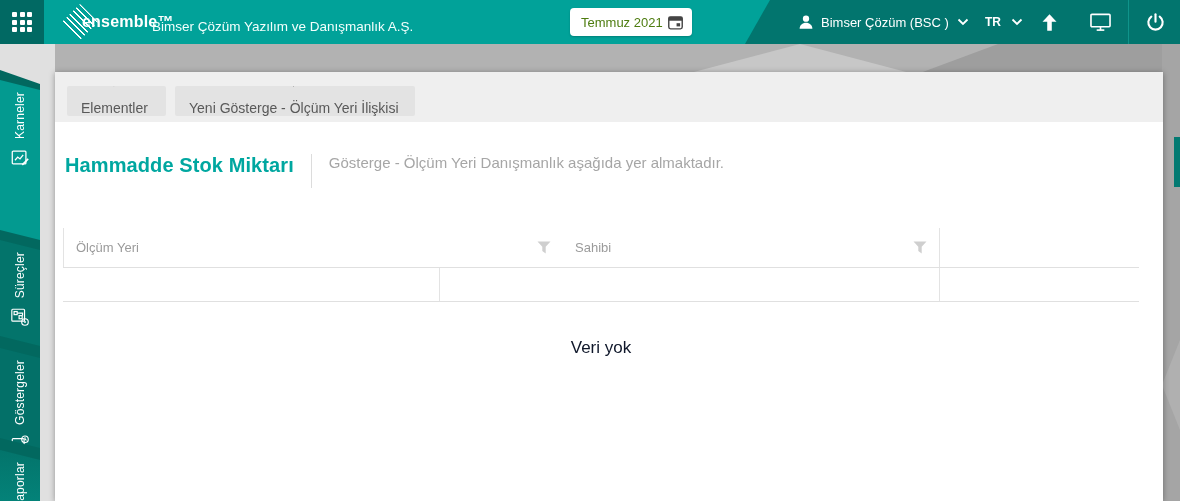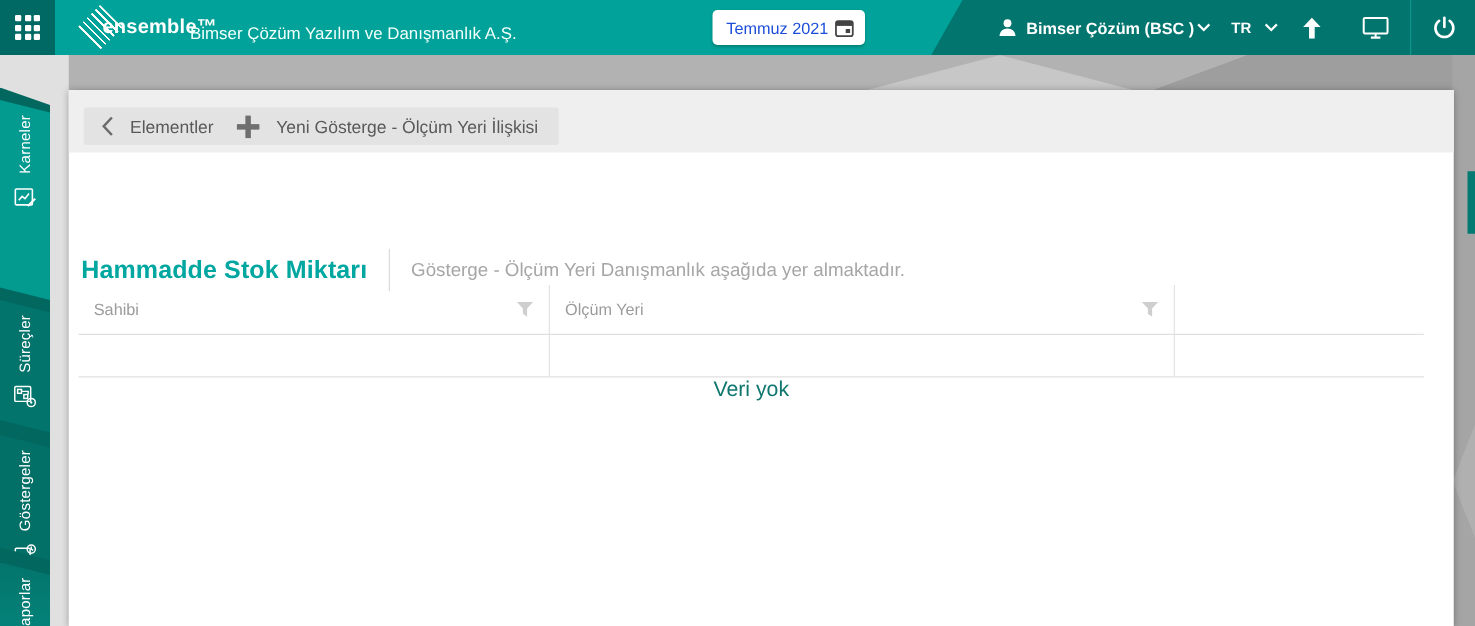--- a/index.html
+++ b/index.html
@@ -28,26 +28,26 @@
   .grid-icon span{background:#fff;border-radius:1px;}
   .logo{position:absolute;left:62px;top:0;height:44px;display:flex;align-items:center;}
   .logo-diamond{width:36px;height:36px;clip-path:polygon(50% 0,100% 50%,50% 100%,0 50%);
     background:repeating-linear-gradient(45deg,#ffffff 0 1.6px,rgba(255,255,255,0) 1.6px 4.6px);}
   .logo-text{color:#fff;font-weight:bold;font-size:16px;margin-left:-16px;letter-spacing:.2px;
     text-shadow:0 0 2px rgba(1,162,153,.9);}
   .company{position:absolute;left:152px;top:0;height:52px;display:flex;align-items:center;
     color:#f2fffd;font-size:13.5px;}
   .date-box{position:absolute;left:570px;top:8px;width:122px;height:28px;background:#fff;border-radius:4px;
     display:flex;align-items:center;padding:0 8px 0 11px;cursor:pointer;box-shadow:0 1px 2px rgba(0,0,0,.2);}
-  .date-value{flex:1;font-size:13px;color:#1d4ed8;}
+  .date-value{flex:1;font-size:13px;color:#4d7c0f;}
   .header-right{position:absolute;left:745px;top:0;width:435px;height:44px;background:#02756e;
     clip-path:polygon(25px 0,100% 0,100% 100%,0 100%);}
   .header-right .hr-item{position:absolute;top:0;height:44px;display:flex;align-items:center;color:#fff;}
   .user-icon{left:52px;}
-  .user-name{left:76px;font-size:13px;font-weight:bold;white-space:nowrap;cursor:pointer;}
+  .user-name{left:76px;font-size:13px;font-weight:normal;white-space:nowrap;cursor:pointer;}
   .user-caret{left:212px;cursor:pointer;}
   .lang-label{left:240px;font-size:12px;font-weight:bold;cursor:pointer;}
   .lang-caret{left:266px;cursor:pointer;}
   .upload-btn{left:294px;cursor:pointer;}
   .monitor-btn{left:344px;cursor:pointer;}
   .hr-divider{position:absolute;left:383px;top:0;width:1px;height:44px;background:#0f948b;}
   .power-btn{left:400px;cursor:pointer;}
 
   
   .sidebar{position:absolute;left:0;top:70px;width:40px;height:431px;background:#02685f;
@@ -67,38 +67,38 @@
   .tab-4 .rot{width:124px;}
   .tab-label{color:#fff;font-size:12px;white-space:nowrap;letter-spacing:.2px;}
   .tab svg{flex:0 0 auto;transform:rotate(90deg);}
 
   
   .card{position:absolute;left:55px;top:72px;width:1108px;bottom:0;background:#fff;
     box-shadow:0 1px 6px rgba(0,0,0,.35);z-index:10;}
   .card-band{position:absolute;left:0;top:0;right:0;height:50px;background:#efefef;}
   .btn{position:absolute;top:14px;height:30px;display:inline-flex;align-items:center;
     background:#e3e3e3;border:none;border-radius:2px;color:#595959;font-size:14px;
-    font-family:"Liberation Sans",sans-serif;cursor:pointer;gap:13px;}
+    font-family:"Liberation Sans",sans-serif;cursor:pointer;gap:13px;flex-direction:column;}
   .btn-back{left:12px;padding:0 18px 0 14px;}
   .btn-new{left:120px;padding:0 16px 0 14px;text-align:center;}
 
-  .title-row{position:absolute;left:10px;top:82px;height:36px;display:flex;align-items:center;margin-top:44px;}
+  .title-row{position:absolute;left:10px;top:82px;height:36px;display:flex;align-items:flex-start;}
   .page-title{color:#00a7a0;font-size:20px;font-weight:bold;letter-spacing:.1px;}
   .title-divider{width:1px;height:34px;background:#dcdcdc;margin:0 17px;}
   .page-subtitle{color:#a6a6a6;font-size:15px;}
 
   .table{position:absolute;left:8px;right:24px;top:156px;}
   .thead{display:flex;height:40px;border-bottom:1px solid #e0e0e0;}
   .trow{display:flex;height:34px;border-bottom:1px solid #e0e0e0;}
   .col1{width:376px;}
   .col2{width:500px;border-left:1px solid #e3e3e3;}
   .col3{flex:1;border-left:1px solid #e3e3e3;}
   .th{display:flex;align-items:center;color:#9b9b9b;font-size:13px;padding:0 12px;}
   .th .spacer{flex:1;}
-  .empty-msg{text-align:center;color:#0f766e;font-size:17px;}
+  .empty-msg{margin-top:36px;text-align:center;color:#0f172a;font-size:17px;}
 
   .scroll-thumb{position:absolute;right:0;top:137px;width:6px;height:50px;background:#037a72;z-index:40;cursor:pointer;}
 </style>
 </head>
 <body>
 
 <div id="app">
 
   <div class="bg-base"></div>
   <div class="facet-top"></div>
@@ -248,34 +248,34 @@
     </div>
 
     <div class="title-row">
       <span class="page-title">Hammadde Stok Miktarı</span>
       <span class="title-divider"></span>
       <span class="page-subtitle">Gösterge - Ölçüm Yeri Danışmanlık aşağıda yer almaktadır.</span>
     </div>
 
     <div class="table">
       <div class="thead">
+        <div class="th col2">
+          <span>Ölçüm Yeri</span>
+          <span class="spacer"></span>
+          <svg width="14" height="13" viewBox="0 0 14 13" fill="#cfcfcf">
+            <path d="M0.5 0.5 H13.5 L8.7 5.8 V12.4 L5.3 10 V5.8 Z"></path>
+          </svg>
+        </div>
         <div class="th col1">
           <span>Sahibi</span>
           <span class="spacer"></span>
           <svg width="14" height="13" viewBox="0 0 14 13" fill="#cfcfcf">
             <path d="M0.5 0.5 H13.5 L8.7 5.8 V12.4 L5.3 10 V5.8 Z"></path>
           </svg>
         </div>
-        <div class="th col2">
-          <span>Ölçüm Yeri</span>
-          <span class="spacer"></span>
-          <svg width="14" height="13" viewBox="0 0 14 13" fill="#cfcfcf">
-            <path d="M0.5 0.5 H13.5 L8.7 5.8 V12.4 L5.3 10 V5.8 Z"></path>
-          </svg>
-        </div>
         <div class="th col3"></div>
       </div>
       <div class="trow">
         <div class="col1"></div>
           <div class="col2"></div>
           <div class="col3"></div>
       </div>
       <div class="empty-msg">Veri yok</div>
     </div>
   </div>

